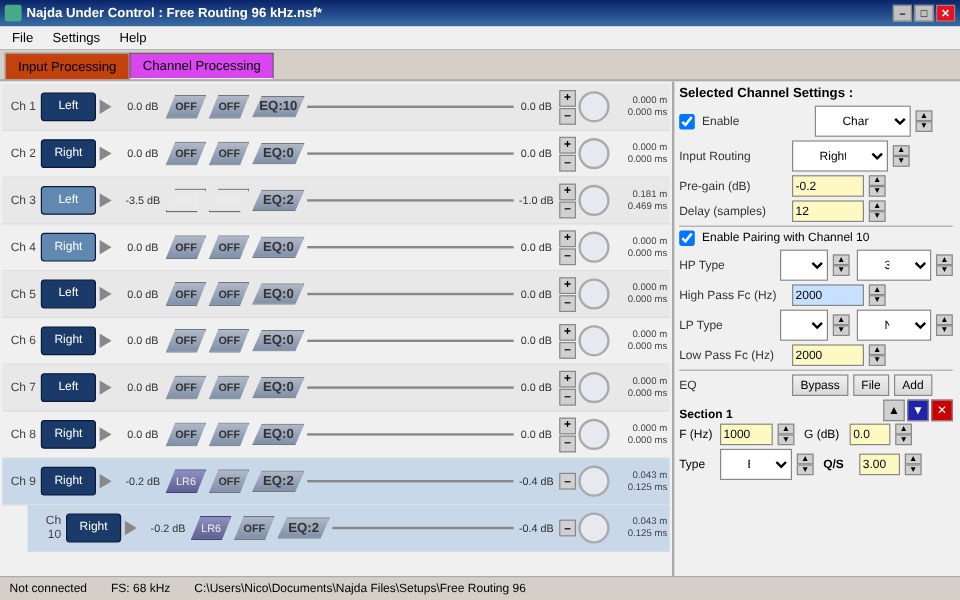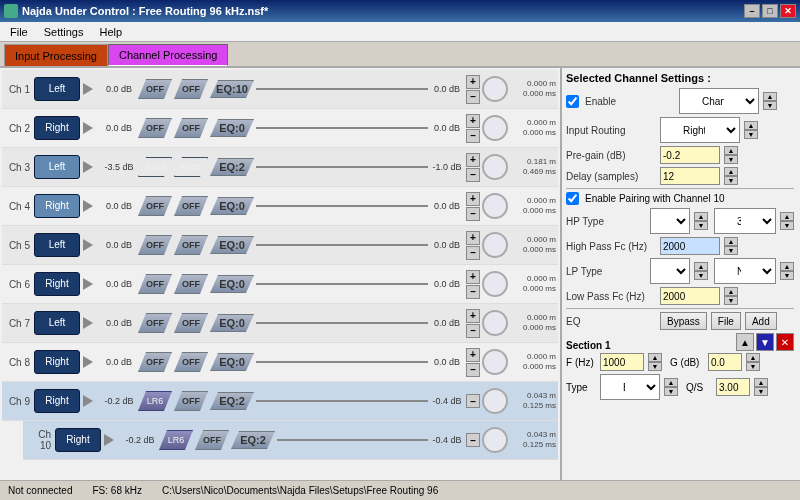--- a/index.html
+++ b/index.html
@@ -721,21 +721,21 @@
       <select class="panel-select" style="width:60px">
         <option>Bypass</option>
         <option>Peak</option>
         <option>HP Shelf</option>
         <option>LP Shelf</option>
       </select>
       <div class="spin-btn">
         <button class="spin-up">▲</button>
         <button class="spin-down">▼</button>
       </div>
-      <span style="font-size:10px;width:26px;margin-left:4px;">Q/S</span>
+      <span style="font-size:10px;width:26px;margin-left:4px;font-weight:bold;">Q/S</span>
       <input class="panel-input" style="width: 34px;" type="text" value="3.00">
       <div class="spin-btn">
         <button class="spin-up">▲</button>
         <button class="spin-down">▼</button>
       </div>
     </div>
 
   </div>
 
 </div>

